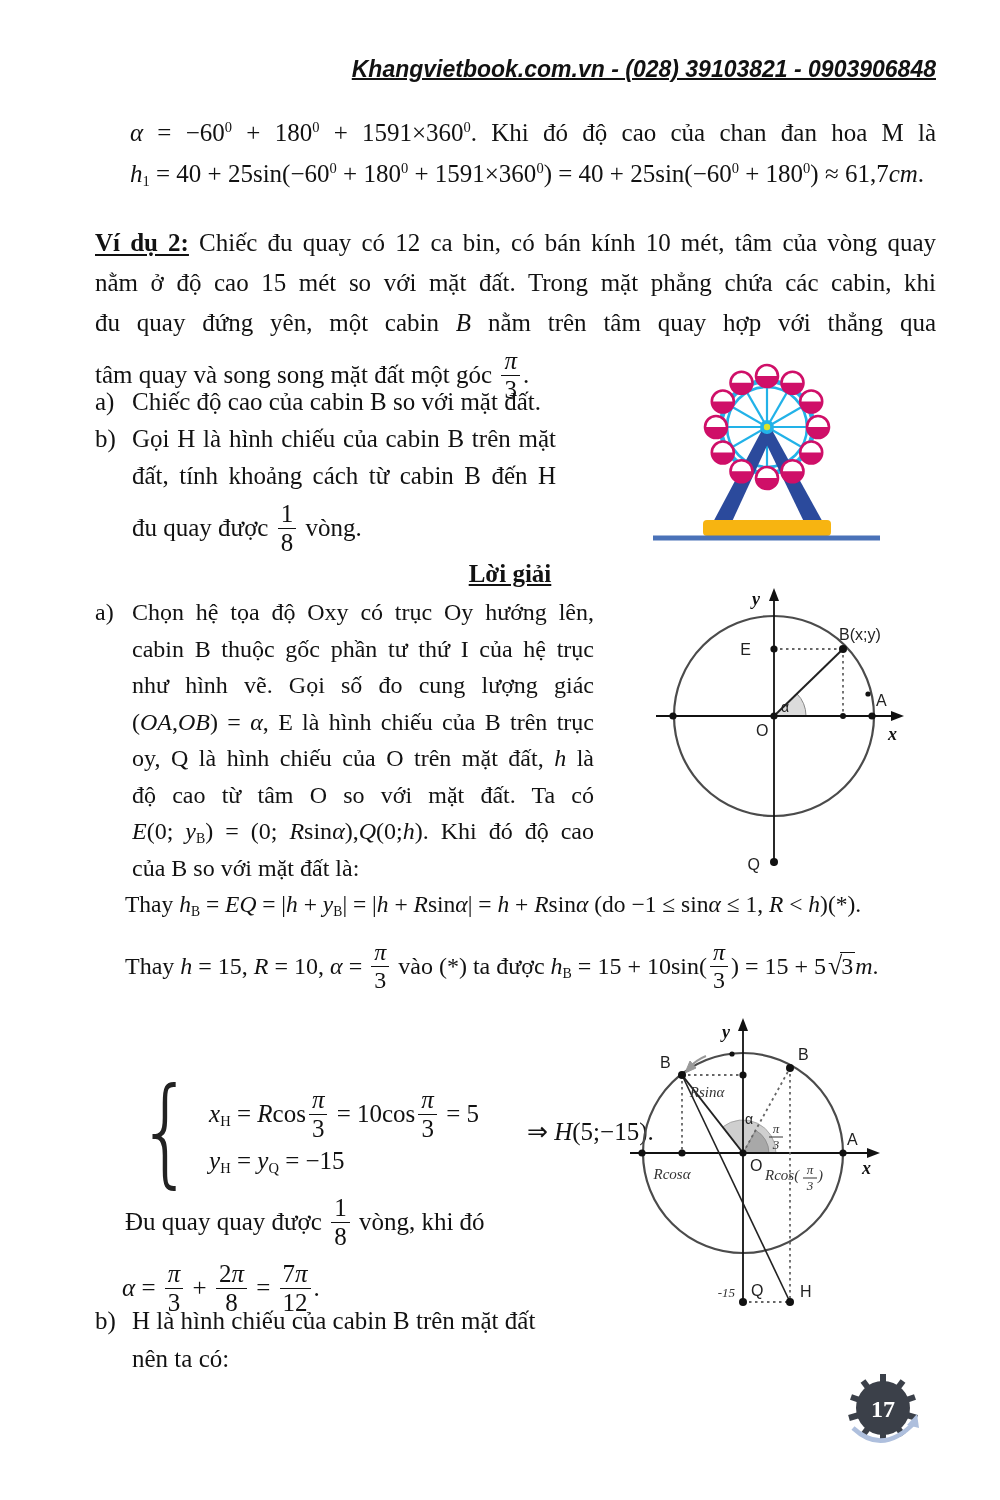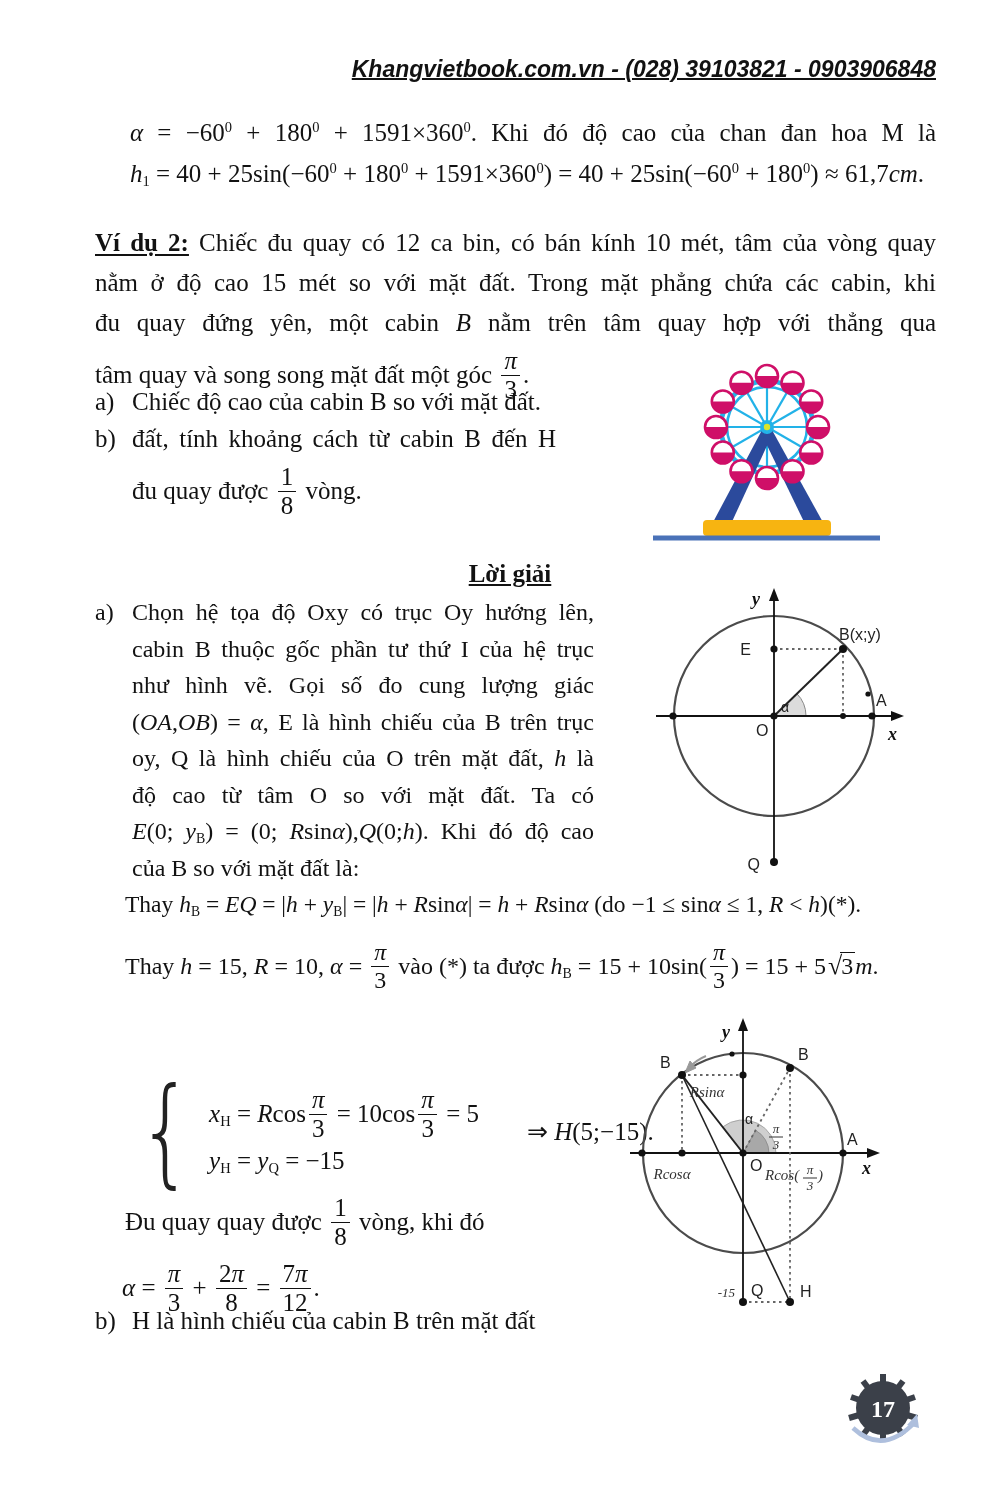--- a/index.html
+++ b/index.html
@@ -74,20 +74,21 @@
     <span class="line lastline">tâm quay và song song mặt đất một góc <span class="frac"><span class="fnum"><i>π</i></span><span class="fden">3</span></span>.</span>
   </div>
 
   <div class="abs itemsab">
     <div class="item">
       <span class="marker">a)</span>
       <span class="line">Chiếc độ cao của cabin B so với mặt đất.</span>
     </div>
     <div class="item">
       <span class="marker">b)</span>
+      <span class="line j">Gọi H là hình chiếu của cabin B trên mặt</span>
       <span class="line j">đất, tính khoảng cách từ cabin B đến H khi</span>
       <span class="line fr-line">đu quay được <span class="frac"><span class="fnum">1</span><span class="fden">8</span></span>  vòng.</span>
     </div>
   </div>
 
   <svg class="abs" style="left:648px;top:358px" width="240" height="185" viewBox="0 0 240 185">
     <defs>
       <g id="cab">
         <circle r="11" fill="#ffffff" stroke="#cf0f68" stroke-width="2.6"></circle>
         <path d="M-11,0 A11,11 0 0 0 11,0 Z" fill="#cf0f68"></path>
@@ -179,20 +180,21 @@
 
   <div class="abs thay1">Thay <i>h</i><sub>B</sub> = <i>EQ</i> = |<i>h</i> + <i>y</i><sub>B</sub>| = |<i>h</i> + <i>R</i>sin<i>α</i>| = <i>h</i> + <i>R</i>sin<i>α</i>  (do −1 ≤ sin<i>α</i> ≤ 1, <i>R</i> &lt; <i>h</i>)(*).</div>
   <div class="abs thay2">Thay <i>h</i> = 15, <i>R</i> = 10, <i>α</i> = <span class="frac"><span class="fnum"><i>π</i></span><span class="fden">3</span></span>  vào (*) ta được <i>h</i><sub>B</sub> = 15 + 10sin(<span class="frac"><span class="fnum"><i>π</i></span><span class="fden">3</span></span>) = 15 + 5<span class="sqrt">
         <span class="rad">√</span>
         <span class="rb">3</span>
       </span><i>m</i>.</div>
 
   <div class="abs solb item">
     <span class="marker">b)</span>
     <span class="line">H là hình chiếu của cabin B trên mặt đất</span>
+    <span class="line">nên ta có:</span>
   </div>
 
   <div class="abs system">
     <span class="brace">{</span>
     <div class="syslines">
       <div><i>x</i><sub>H</sub> = <i>R</i>cos<span class="frac"><span class="fnum"><i>π</i></span><span class="fden">3</span></span> = 10cos<span class="frac"><span class="fnum"><i>π</i></span><span class="fden">3</span></span> = 5</div>
       <div><i>y</i><sub>H</sub> = <i>y</i><sub>Q</sub> = −15</div>
     </div>
     <div class="sysarrow">⇒ <i>H</i>(5;−15).</div>
   </div>

